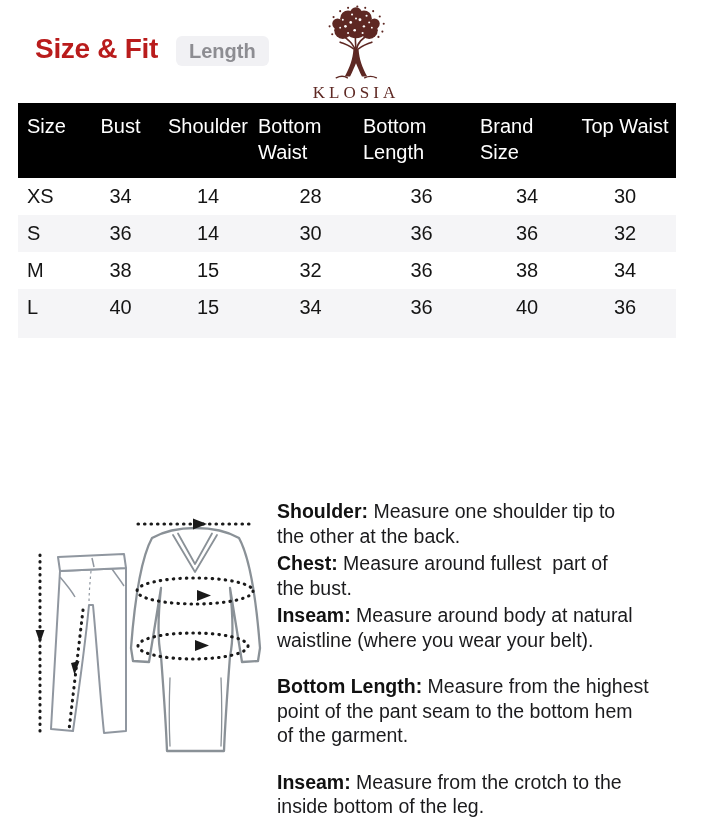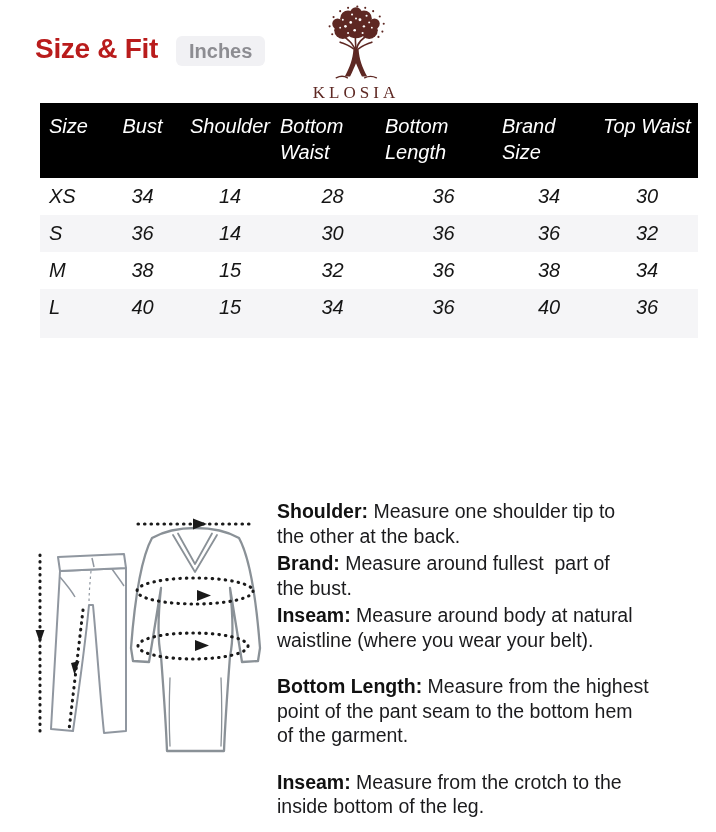--- a/index.html
+++ b/index.html
@@ -21,23 +21,23 @@
   .brand-logo{
     position:absolute;left:299px;top:5px;width:114px;text-align:center;
   }
   .brand-logo svg{display:block;margin:0 auto;}
   .brand-name{
     font-family:"Liberation Serif","DejaVu Serif",serif;
     font-size:17px;letter-spacing:4px;color:#5e2823;margin-top:1px;text-align:center;
   }
   
   table.size-table{
-    position:absolute;left:40px;top:103px;width:658px;
+    position:absolute;left:18px;top:103px;width:658px;
     border-collapse:collapse;table-layout:fixed;
-    font-size:20px;color:#151515;font-style:italic;
+    font-size:20px;color:#151515;
   }
   .size-table thead th{
     background:#000000;color:#ffffff;font-weight:500;font-size:20px;
     vertical-align:top;text-align:center;padding:10px 0 0 0;height:75px;
     box-sizing:border-box;
   }
   .size-table thead th .hdr{display:inline-block;text-align:left;line-height:26px;}
   .size-table thead th:first-child{text-align:left;padding-left:9px;}
   .size-table tbody td{
     text-align:center;height:37px;line-height:37px;padding:0;
@@ -57,21 +57,21 @@
   .note.gap{margin-top:22px;}
   .note-label{font-weight:700;color:#111;}
   .note-text{white-space:pre-wrap;}
 </style>
 </head>
 <body>
 
 <div class="page">
 
   <div class="page-title">Size &amp; Fit</div>
-  <div class="unit-badge">Inches</div>
+  <div class="unit-badge">Length</div>
 
   <div class="brand-logo">
     <svg width="66" height="77" viewBox="0 0 100 116">
       <g fill="#5e2823">
         <circle cx="50" cy="30" r="20"></circle>
           <circle cx="30" cy="38" r="13"></circle>
           <circle cx="70" cy="38" r="13"></circle>
         <circle cx="38" cy="20" r="12"></circle>
           <circle cx="62" cy="20" r="12"></circle>
           <circle cx="50" cy="12" r="9"></circle>
@@ -215,21 +215,21 @@
       </g>
       <polygon points="173,20.5 173,31.5 187,26" fill="#1a1a1a"></polygon>
       <polygon points="177,92 177,103 191,97.5" fill="#1a1a1a"></polygon>
       <polygon points="175,142 175,153 189,147.5" fill="#1a1a1a"></polygon>
     </svg>
   </div>
 
   <div class="measure-notes">
     <p class="note"><span class="note-label">Shoulder:</span><span class="note-text"> Measure one shoulder tip to
 the other at the back.</span></p>
-    <p class="note"><span class="note-label">Brand:</span><span class="note-text"> Measure around fullest  part of
+    <p class="note"><span class="note-label">Chest:</span><span class="note-text"> Measure around fullest  part of
 the bust.</span></p>
     <p class="note"><span class="note-label">Inseam:</span><span class="note-text"> Measure around body at natural
 waistline (where you wear your belt).</span></p>
     <p class="note gap"><span class="note-label">Bottom Length:</span><span class="note-text"> Measure from the highest
 point of the pant seam to the bottom hem
 of the garment.</span></p>
     <p class="note gap"><span class="note-label">Inseam:</span><span class="note-text"> Measure from the crotch to the
 inside bottom of the leg.</span></p>
   </div>
 

